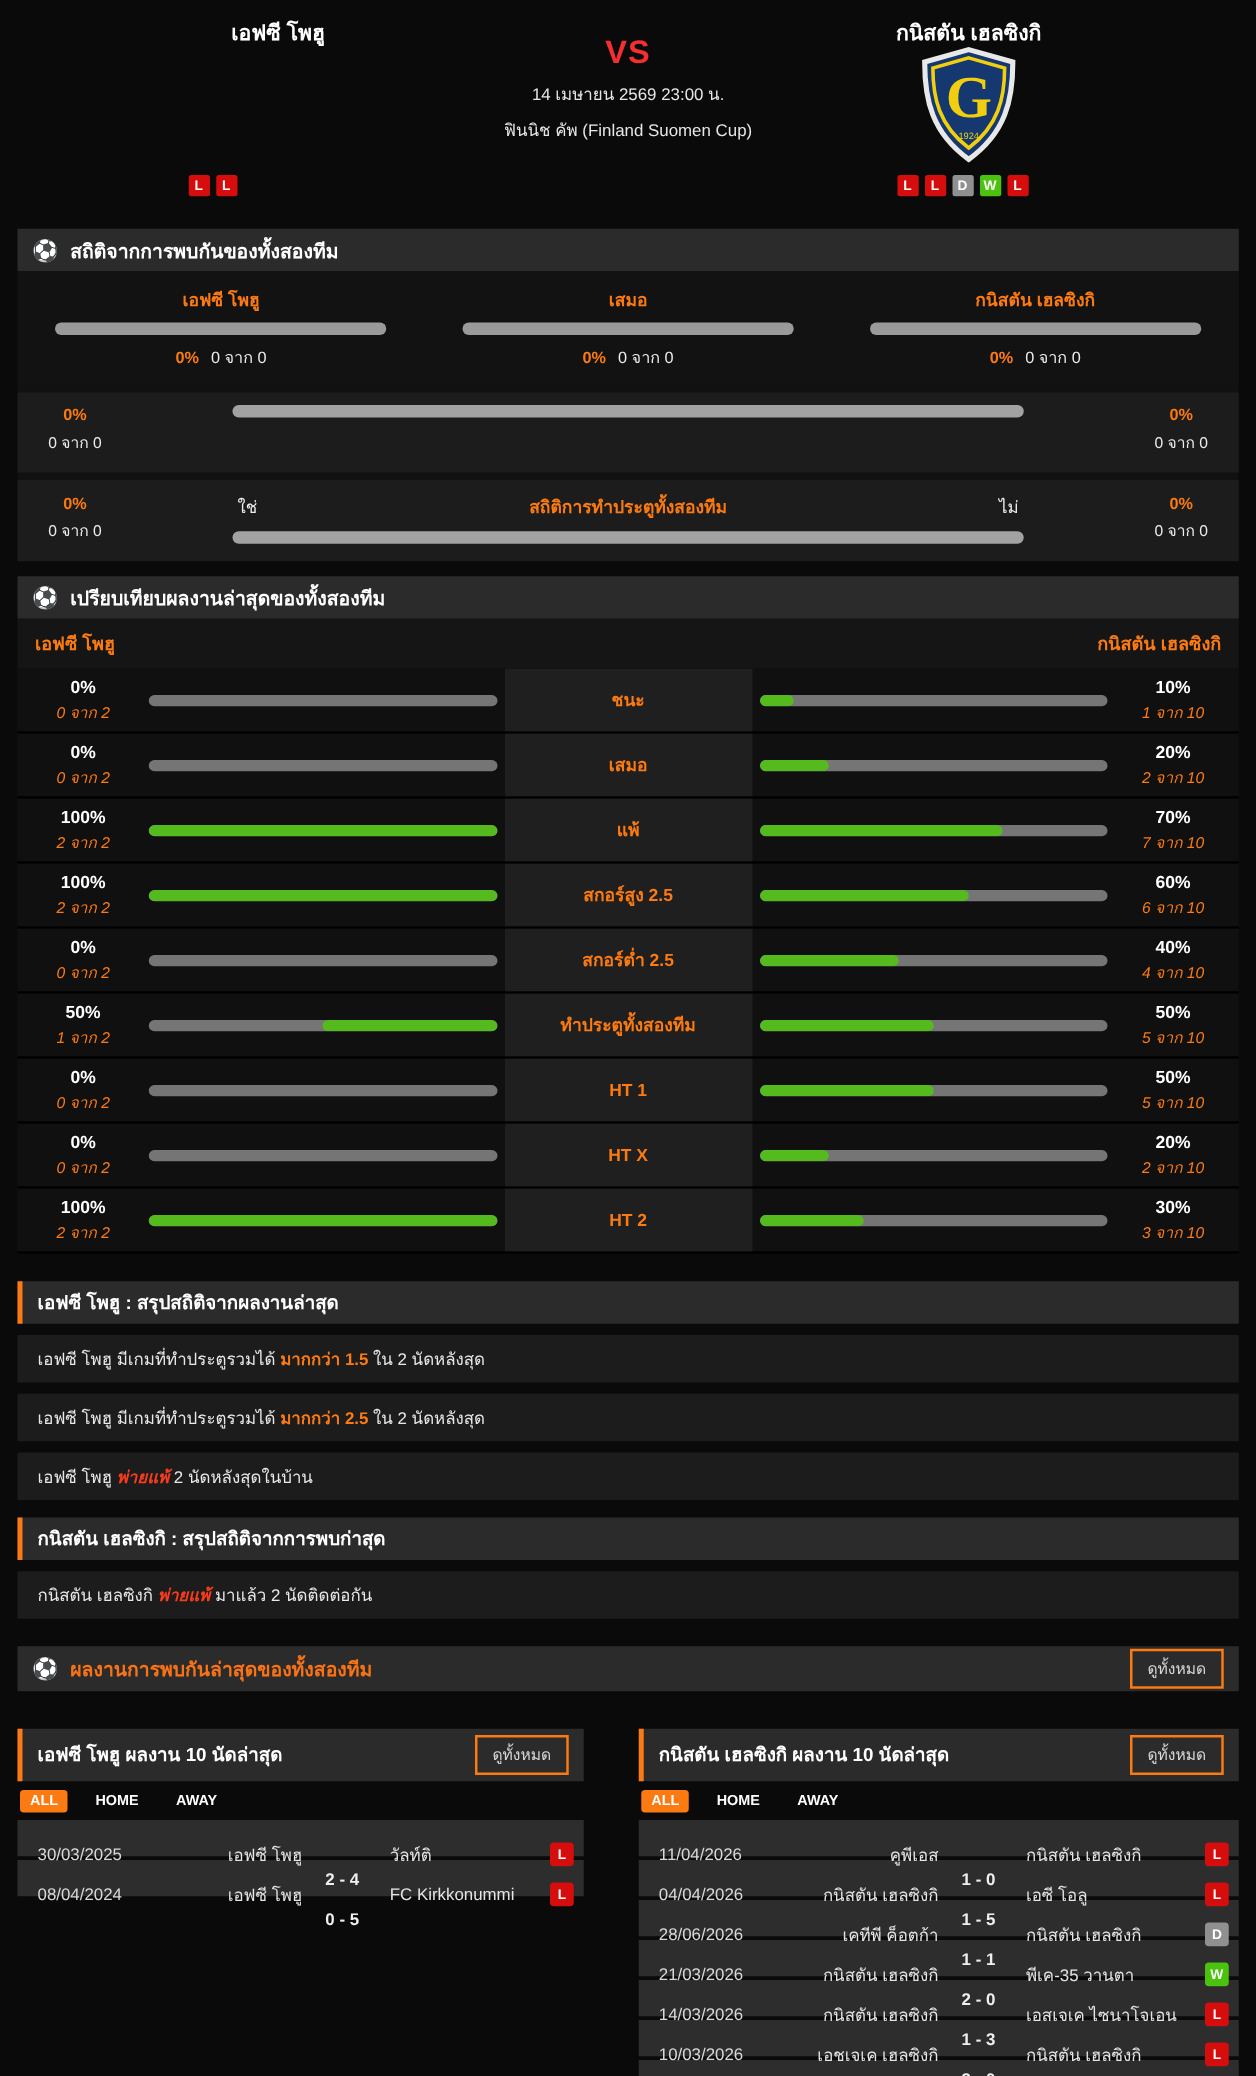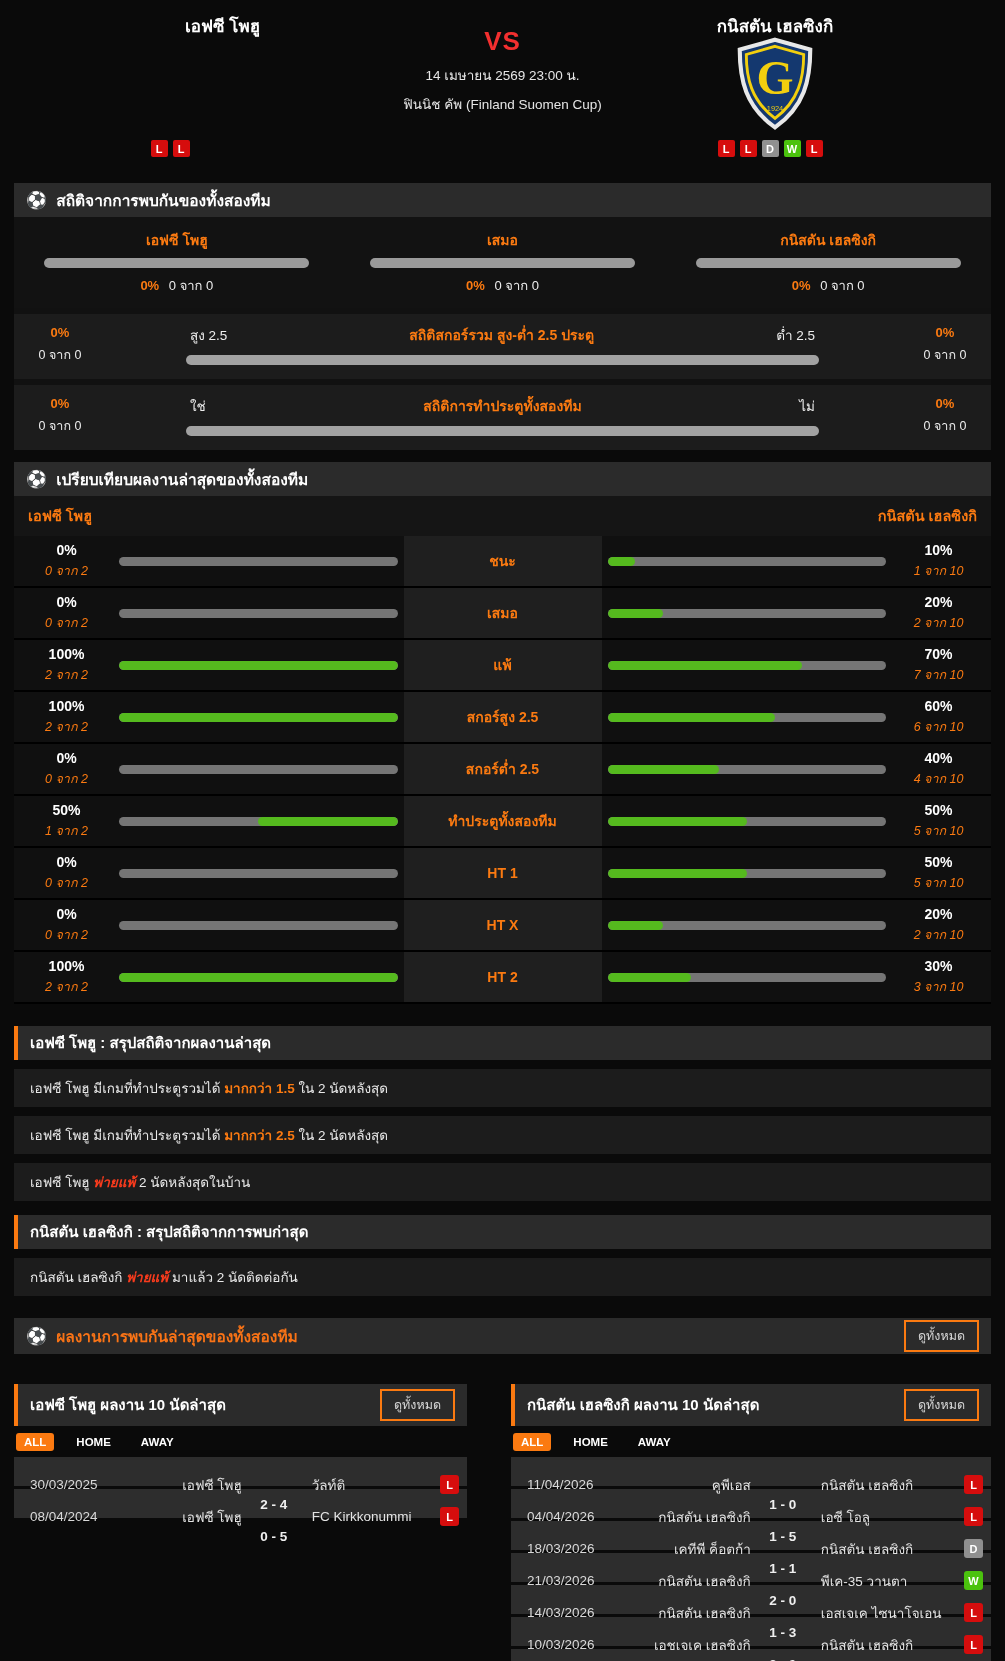--- a/index.html
+++ b/index.html
@@ -151,25 +151,20 @@
         </div>
       </div>
     <div>
 
         <div class="stat-row">
           <div class="stat-side">
             <span class="p">0%</span>
             <span class="c">0 จาก 0</span>
           </div>
           <div class="stat-mid">
-            <div class="labels">
-              <span class="side-lbl">สูง 2.5</span>
-              <span class="mid-title">สถิติสกอร์รวม สูง-ต่ำ 2.5 ประตู</span>
-              <span class="side-lbl">ต่ำ 2.5</span>
-            </div>
             <div class="bar"></div>
           </div>
           <div class="stat-side">
             <span class="p">0%</span>
             <span class="c">0 จาก 0</span>
           </div>
         </div>
 
         <div class="stat-row">
           <div class="stat-side">
@@ -471,21 +466,21 @@
 
           <div class="match-row">
             <span class="mr-date">04/04/2026</span>
             <span class="mr-home">กนิสตัน เฮลซิงกิ</span>
             <span class="mr-score">1 - 5</span>
             <span class="mr-away">เอซี โอลู</span>
             <span class="res-badge res-L">L</span>
           </div>
 
           <div class="match-row">
-            <span class="mr-date">18/03/2026</span>
+            <span class="mr-date">28/06/2026</span>
             <span class="mr-home">เคทีพี ค็อตก้า</span>
             <span class="mr-score">1 - 1</span>
             <span class="mr-away">กนิสตัน เฮลซิงกิ</span>
             <span class="res-badge res-D">D</span>
           </div>
 
           <div class="match-row">
             <span class="mr-date">21/03/2026</span>
             <span class="mr-home">กนิสตัน เฮลซิงกิ</span>
             <span class="mr-score">2 - 0</span>

